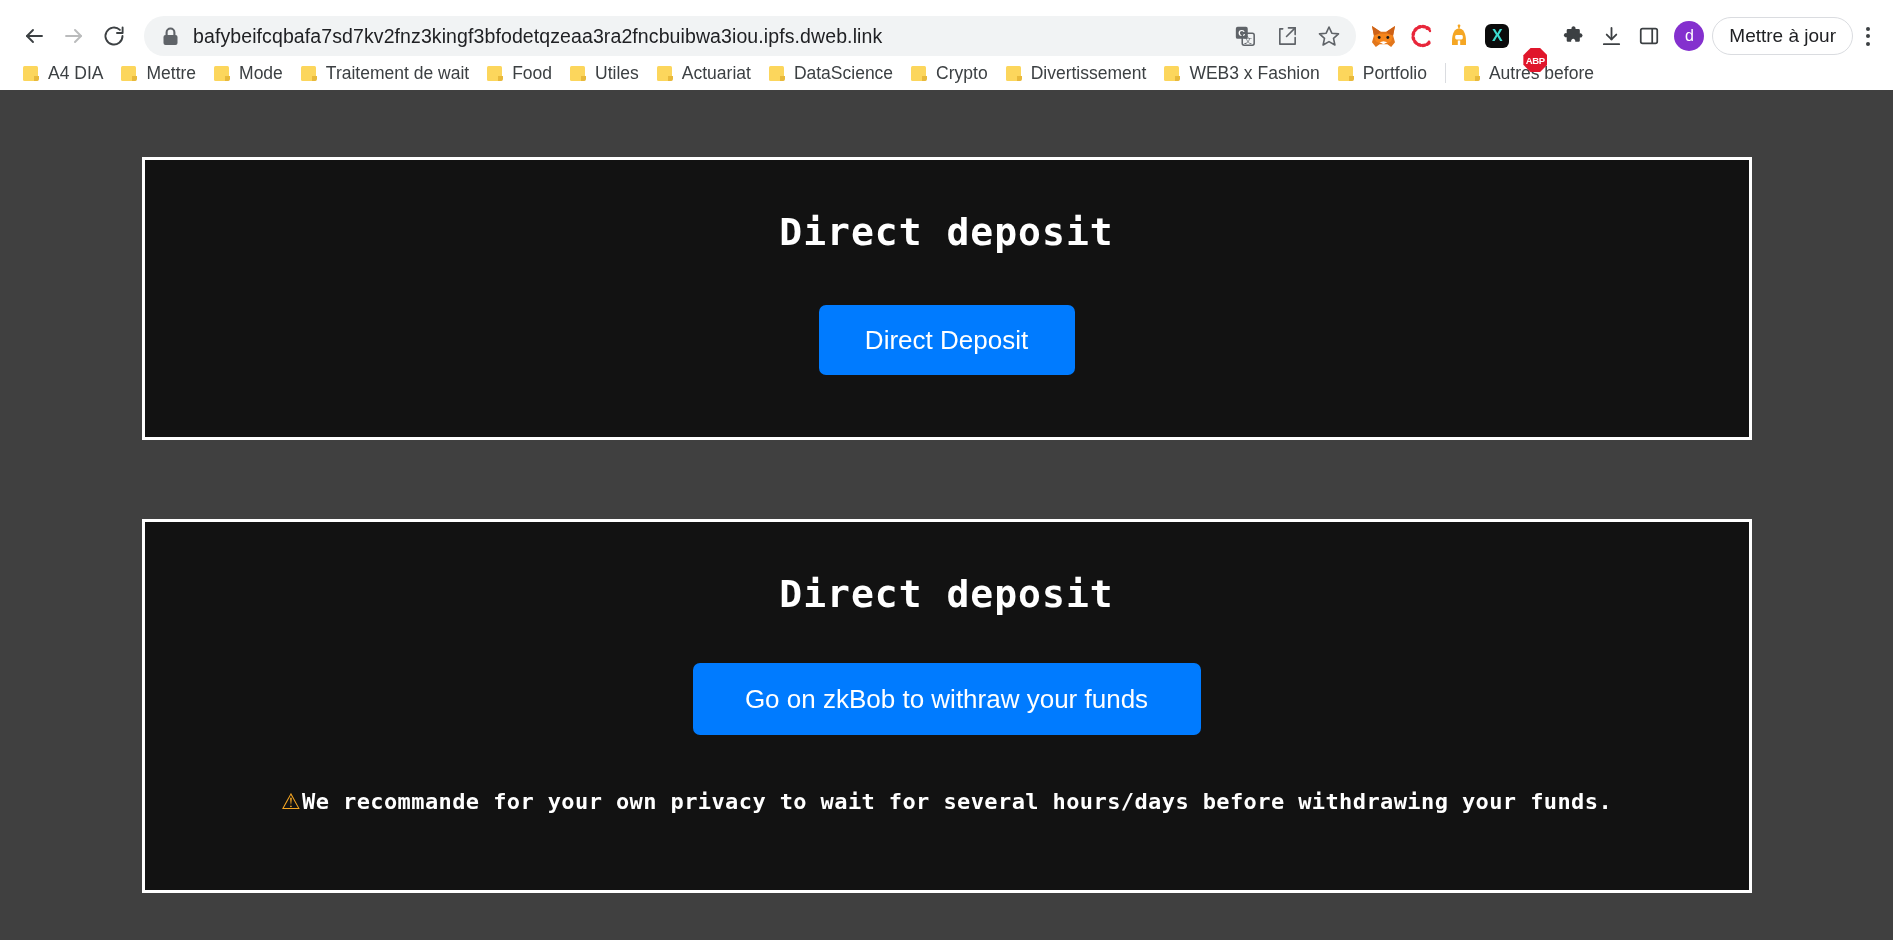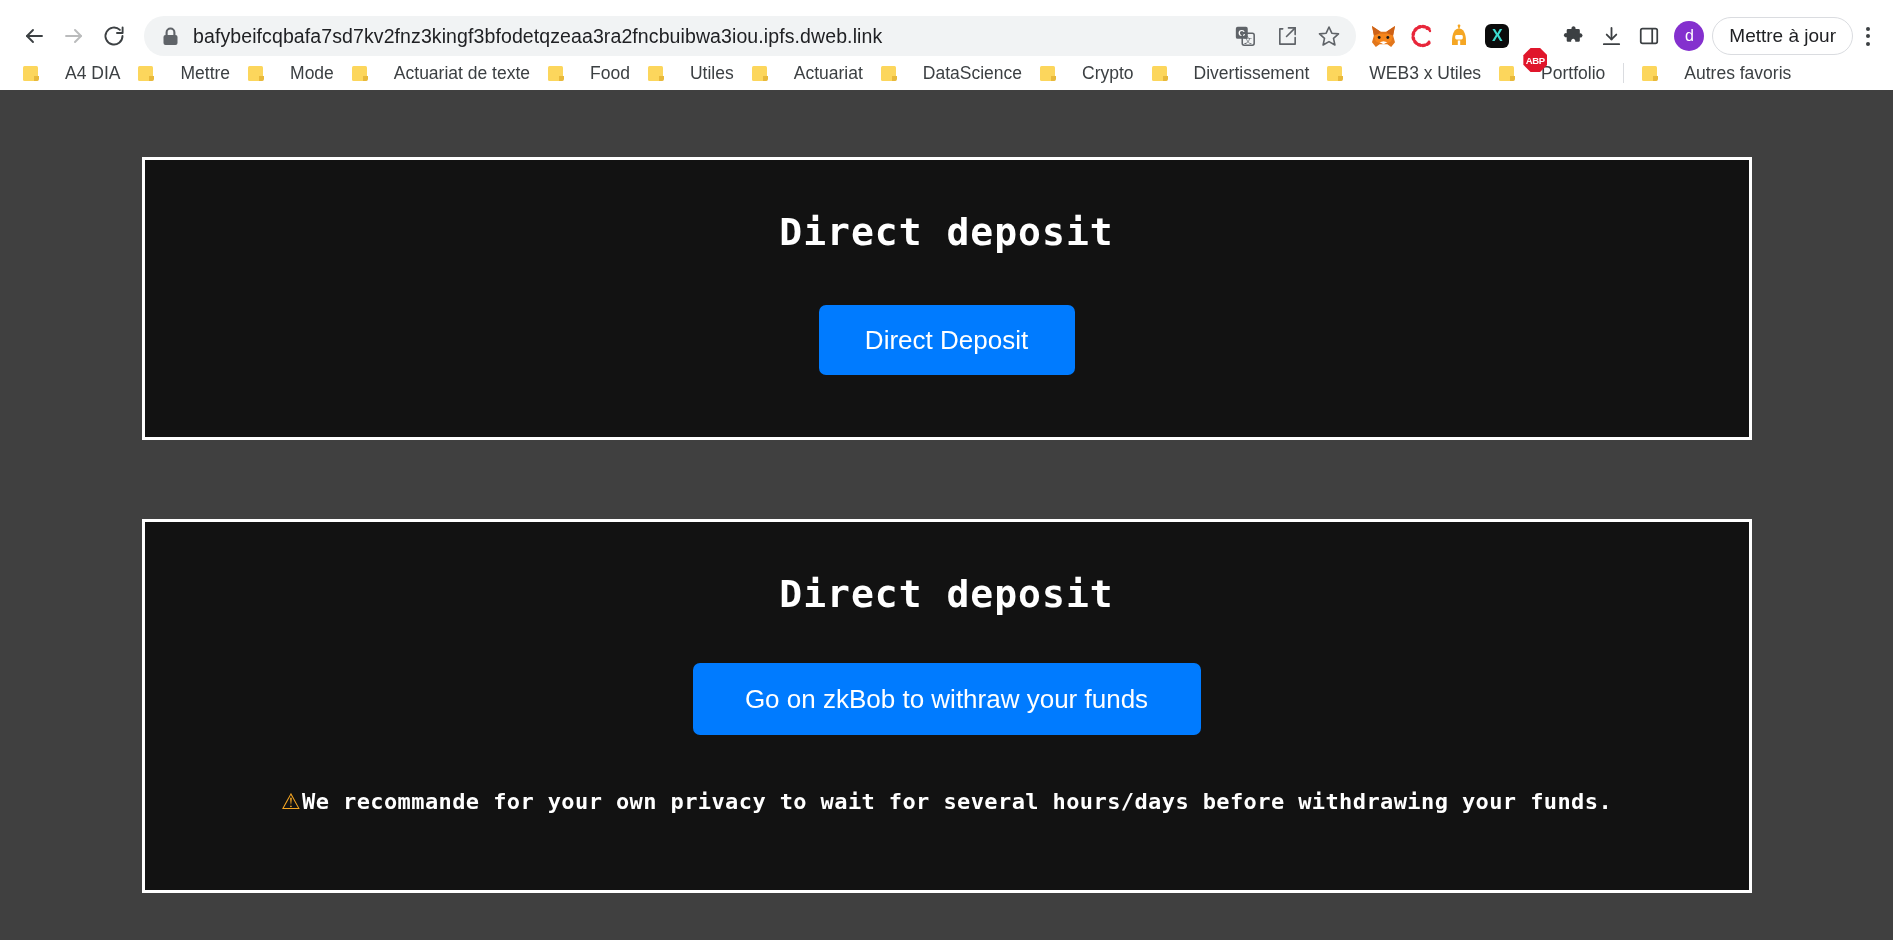--- a/index.html
+++ b/index.html
@@ -178,21 +178,21 @@
     align-items: center;
     padding: 0 0 0 14px;
     background: #ffffff;
     overflow: hidden;
     white-space: nowrap;
   }
 
   .bookmark {
     display: flex;
     align-items: center;
-    gap: 26px;
+    gap: 9px;
     padding: 4px 9px;
     border-radius: 4px;
     cursor: pointer;
     flex: 0 0 auto;
   }
 
   .folder-ico {
     width: 16px; height: 15px;
     position: relative;
     flex: 0 0 auto;
@@ -472,21 +472,21 @@
     <div class="bookmark">
       <span class="folder-ico"></span>
       <span class="bookmark-label">Mettre</span>
     </div>
     <div class="bookmark">
       <span class="folder-ico"></span>
       <span class="bookmark-label">Mode</span>
     </div>
     <div class="bookmark">
       <span class="folder-ico"></span>
-      <span class="bookmark-label">Actuariat de texte</span>
+      <span class="bookmark-label">Traitement de wait</span>
     </div>
     <div class="bookmark">
       <span class="folder-ico"></span>
       <span class="bookmark-label">Food</span>
     </div>
     <div class="bookmark">
       <span class="folder-ico"></span>
       <span class="bookmark-label">Utiles</span>
     </div>
     <div class="bookmark">
@@ -500,32 +500,32 @@
     <div class="bookmark">
       <span class="folder-ico"></span>
       <span class="bookmark-label">Crypto</span>
     </div>
     <div class="bookmark">
       <span class="folder-ico"></span>
       <span class="bookmark-label">Divertissement</span>
     </div>
     <div class="bookmark">
       <span class="folder-ico"></span>
-      <span class="bookmark-label">WEB3 x Utiles</span>
+      <span class="bookmark-label">WEB3 x Fashion</span>
     </div>
     <div class="bookmark">
       <span class="folder-ico"></span>
       <span class="bookmark-label">Portfolio</span>
     </div>
 
     <div class="bm-sep"></div>
 
     <div class="bookmark">
       <span class="folder-ico"></span>
-      <span class="bookmark-label">Autres favoris</span>
+      <span class="bookmark-label">Autres before</span>
     </div>
   </div>
 </div>
 
 <div class="page">
 
   <div class="card" id="card-deposit">
     <div class="card-title">Direct deposit</div>
     <button class="btn-primary" id="btn-direct-deposit">Direct Deposit</button>
   </div>

